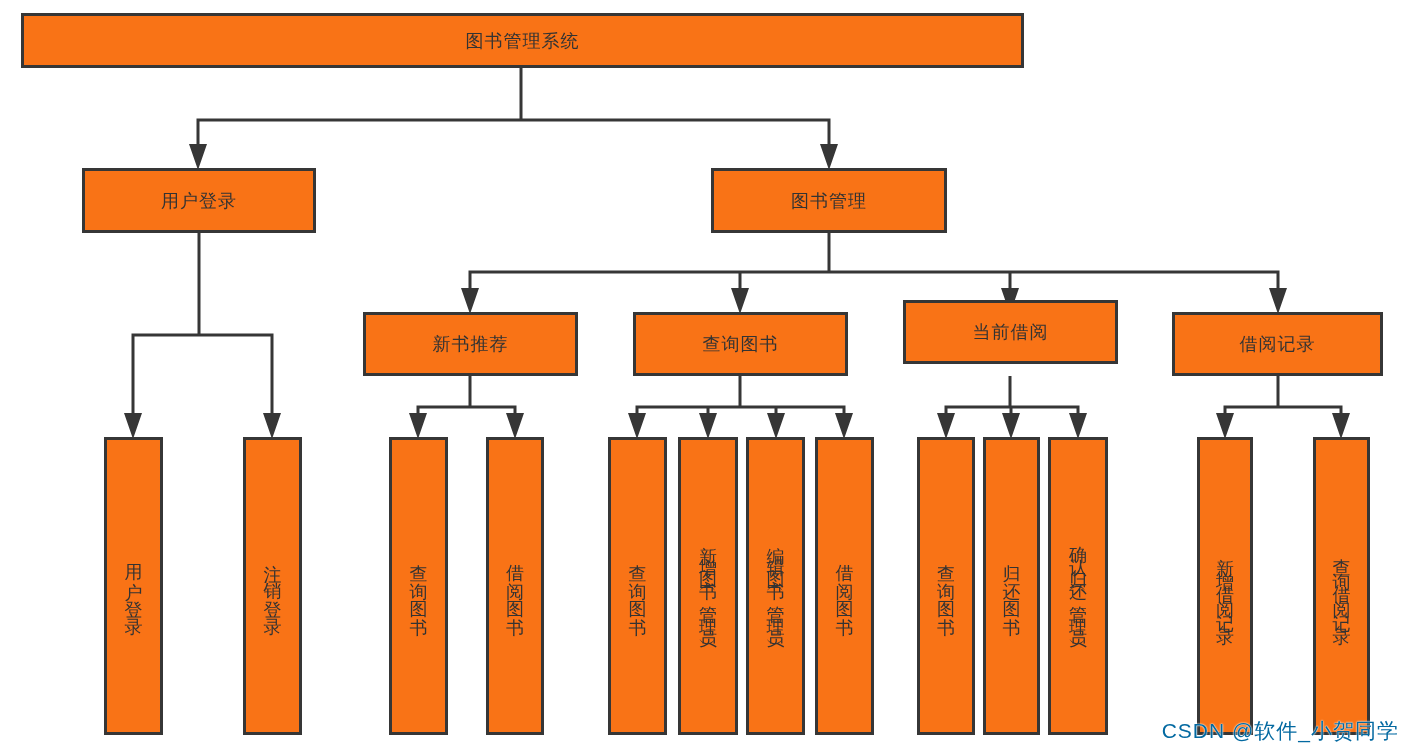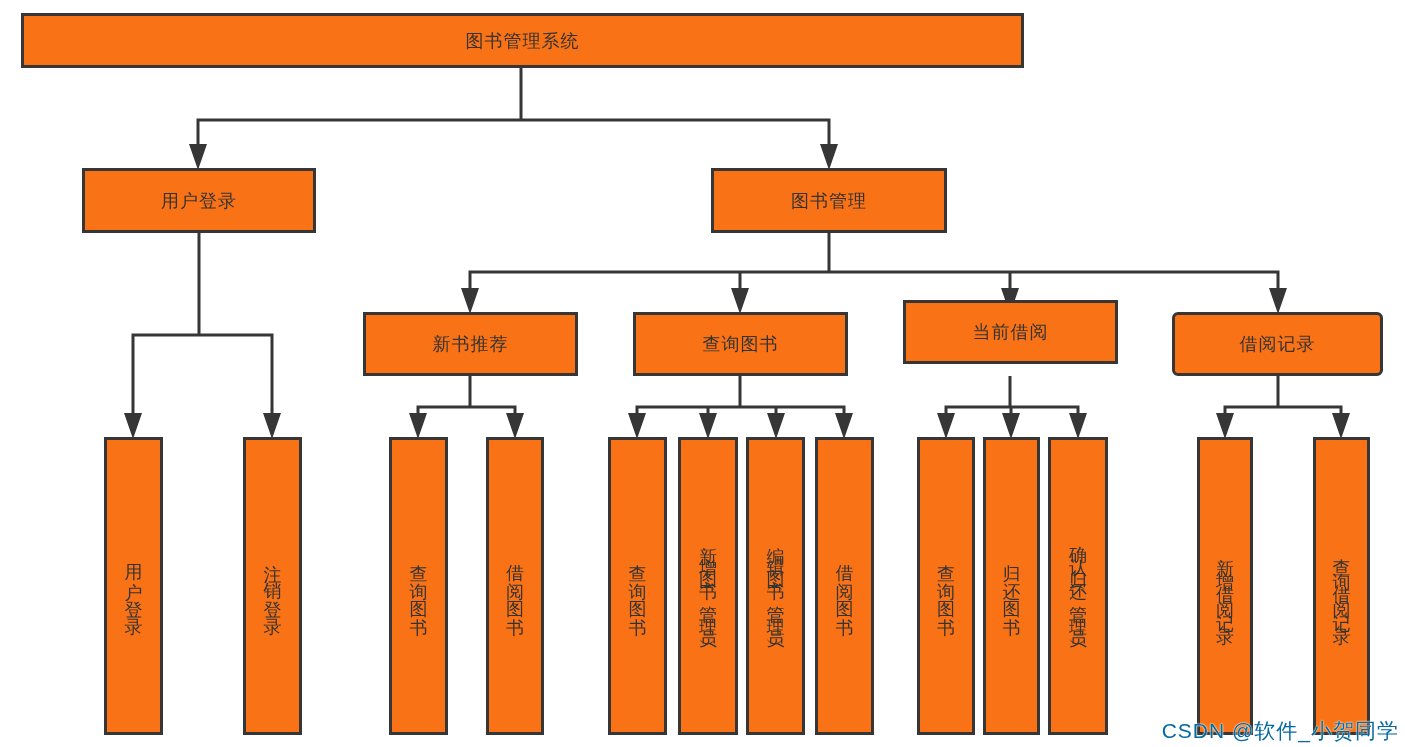--- a/index.html
+++ b/index.html
@@ -98,21 +98,21 @@
 
   <div class="node hbox" style="left:363px; top:312px; width:215px; height:64px;justify-content:center;">
     <span>新书推荐</span>
   </div>
   <div class="node hbox" style="left:633px; top:312px; width:215px; height:64px;">
     <span>查询图书</span>
   </div>
   <div class="node hbox" style="left:903px; top:300px; width:215px; height:64px;">
     <span>当前借阅</span>
   </div>
-  <div class="node hbox" style="left:1172px; top:312px; width:211px; height:64px;border-radius:6px;">
+  <div class="node hbox" style="left:1172px; top:312px; width:211px; height:64px;">
     <span>借阅记录</span>
   </div>
 
   <div class="node vbox sp4" style="left:104px; top:437px; width:59px; height:298px;">
     <span>用户登录</span>
   </div>
   <div class="node vbox sp4" style="left:243px; top:437px; width:59px; height:298px;">
     <span>注销登录</span>
   </div>
 

